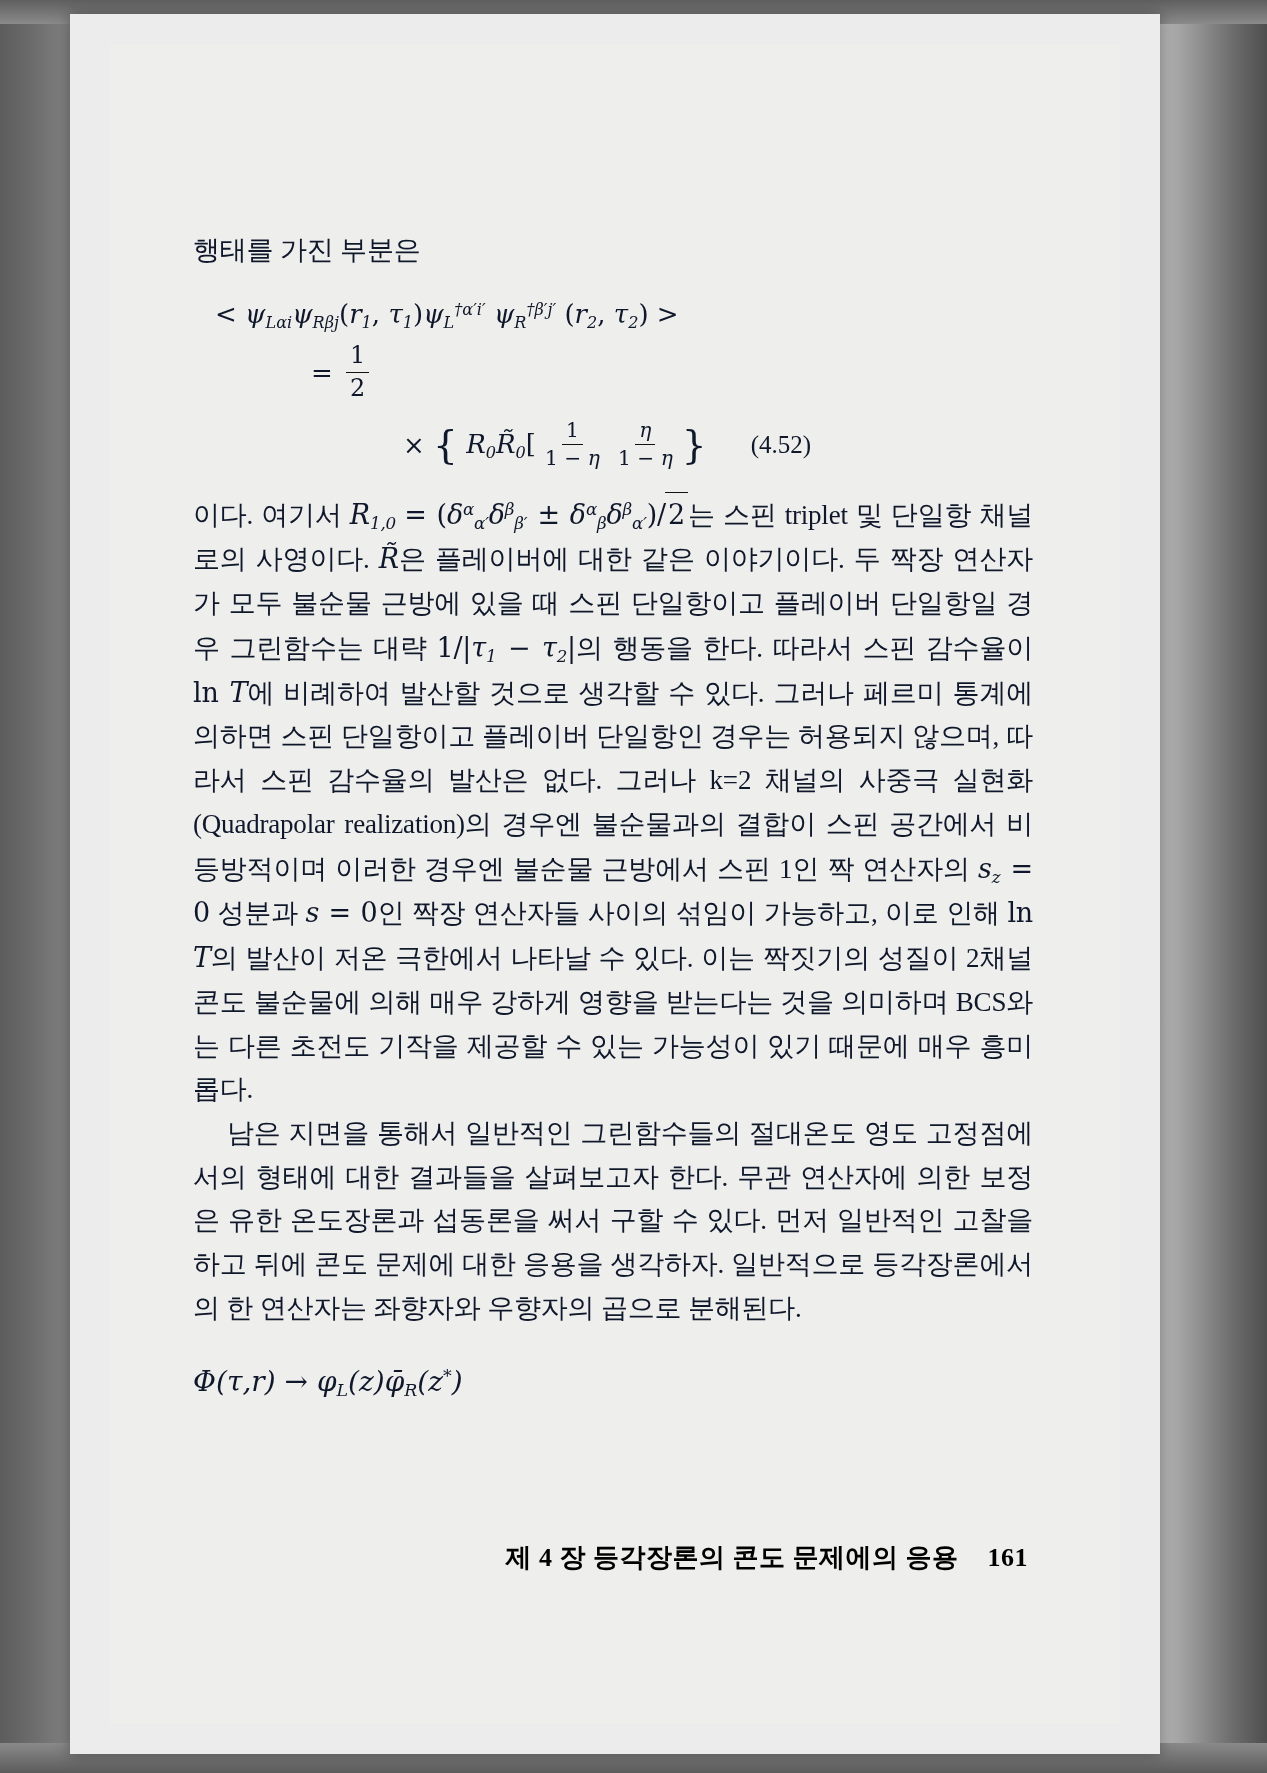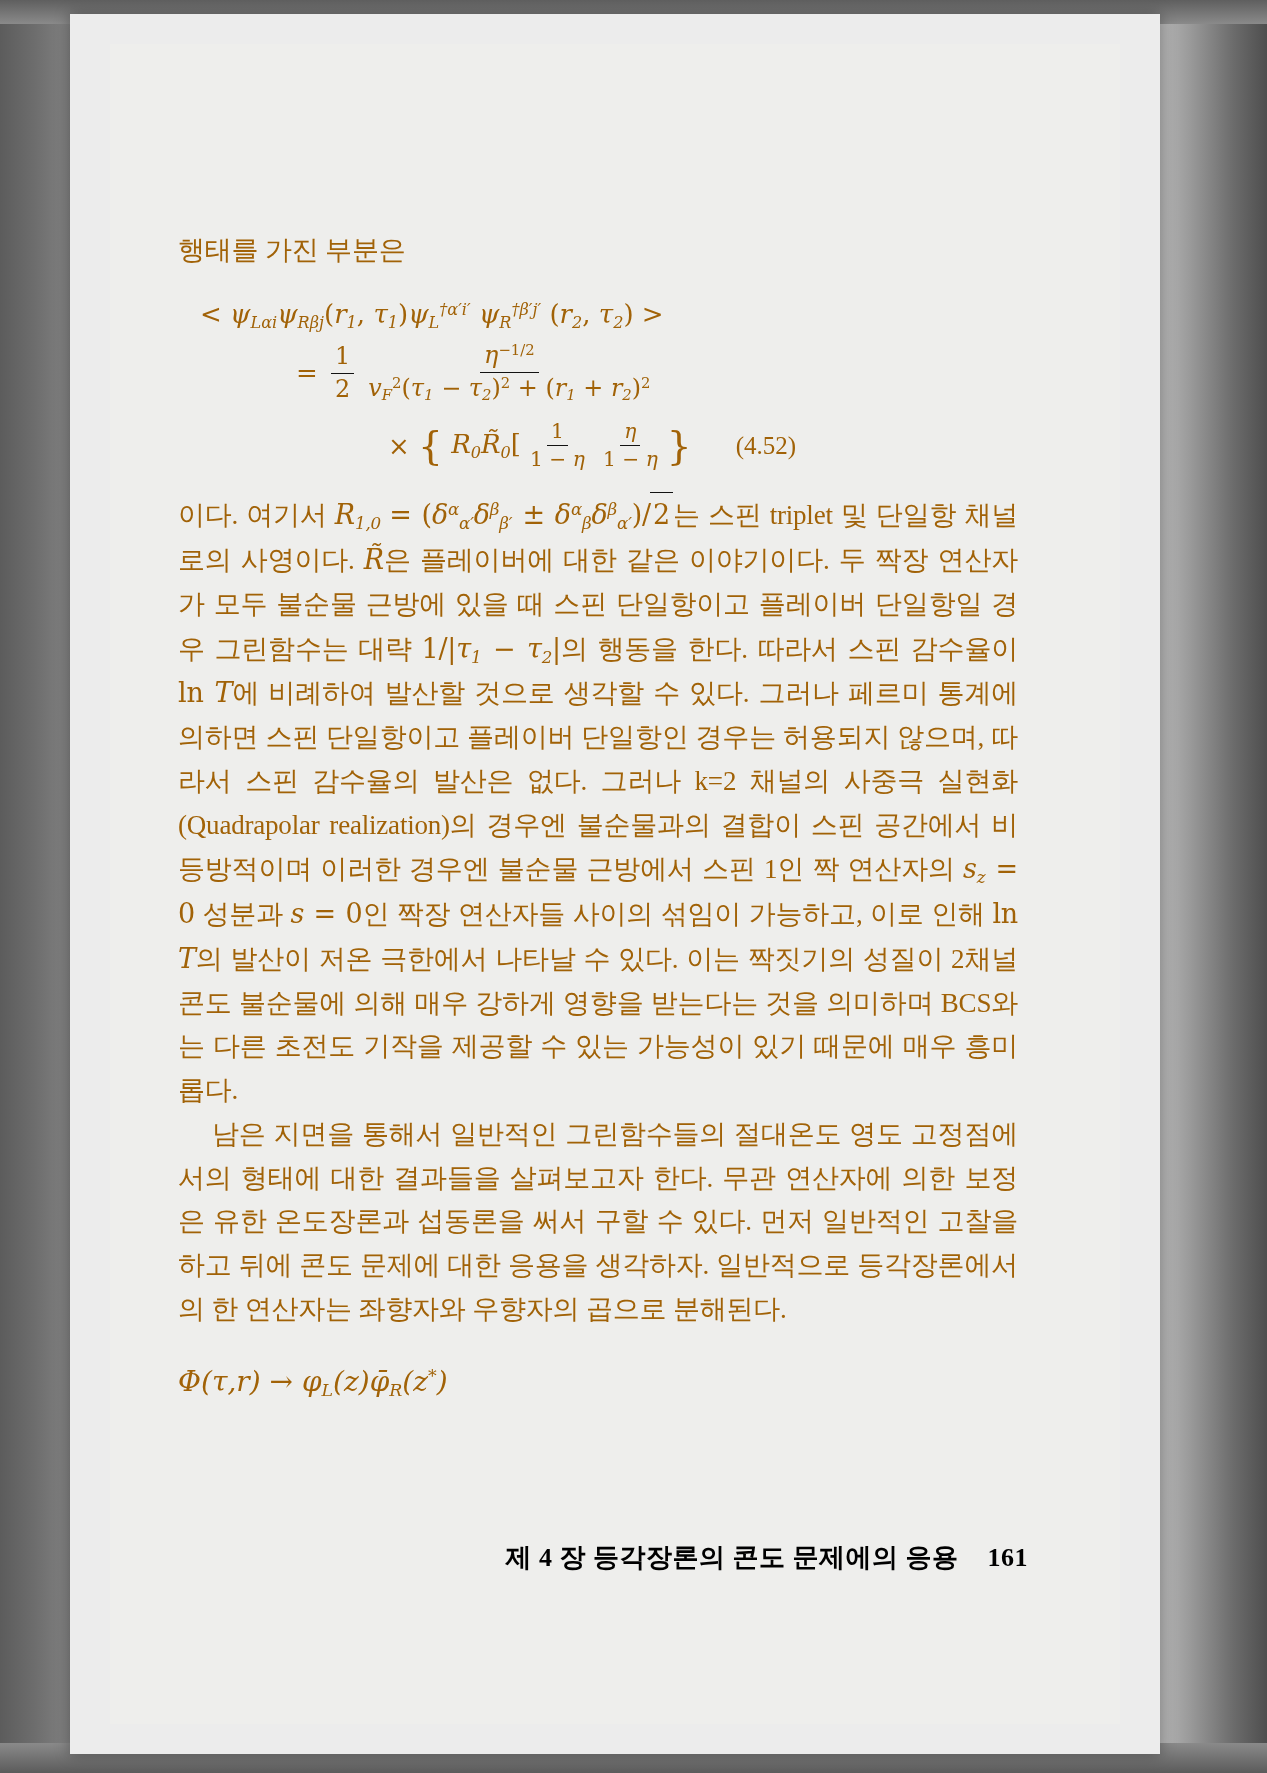--- a/index.html
+++ b/index.html
@@ -56,24 +56,24 @@
   .paper-inner {
     position: absolute;
     left: 40px;
     top: 30px;
     width: 1010px;
     height: 1680px;
     background: #eeeeec;
   }
   .content {
     position: absolute;
-    left: 68px;
+    left: 83px;
     top: 185px;
     width: 840px;
-    color: #a16207;
+    color: #0f172a;
   }
   .para {
     font-size: 27px;
     line-height: 1.62;
     text-align: justify;
     margin: 0;
     letter-spacing: -0.2px;
   }
   .para.indent {
     text-indent: 34px;
@@ -163,24 +163,20 @@
 
           <div class="eq-line eq-line1">
             &lt; <span class="it">ψ</span><sub>Lαi</sub><span class="it">ψ</span><sub>Rβj</sub>(<span class="it">r</span><sub>1</sub>,&nbsp;<span class="it">τ</span><sub>1</sub>)<span class="it">ψ</span><sub>L</sub><sup>†α′i′</sup>&nbsp;<span class="it">ψ</span><sub>R</sub><sup>†β′j′</sup>&nbsp;(<span class="it">r</span><sub>2</sub>,&nbsp;<span class="it">τ</span><sub>2</sub>) &gt;
           </div>
 
           <div class="eq-line eq-line2">
             <span>=&nbsp;</span>
             <span class="frac">
               <span class="num upr">1</span>
               <span class="den upr">2</span>
-            </span>
-            <span class="frac">
-              <span class="num"><span class="it">η</span><sup class="upr">−1/2</sup></span>
-              <span class="den"><span class="it">v</span><sub>F</sub><sup class="upr">2</sup>(<span class="it">τ</span><sub>1</sub> − <span class="it">τ</span><sub>2</sub>)<sup class="upr">2</sup> + (<span class="it">r</span><sub>1</sub> + <span class="it">r</span><sub>2</sub>)<sup class="upr">2</sup></span>
             </span>
           </div>
 
           <div class="eq-line eq-line3">
             <span>×&nbsp;</span>
             <span style="font-size:1.5em;line-height:0.8;">{</span>
             <span>&nbsp;<span class="it">R</span><sub>0</sub><span class="it">R̃</span><sub>0</sub>[</span>
             <span class="frac frac-small">
               <span class="num upr">1</span>
               <span class="den">1 − <span class="it">η</span></span>

